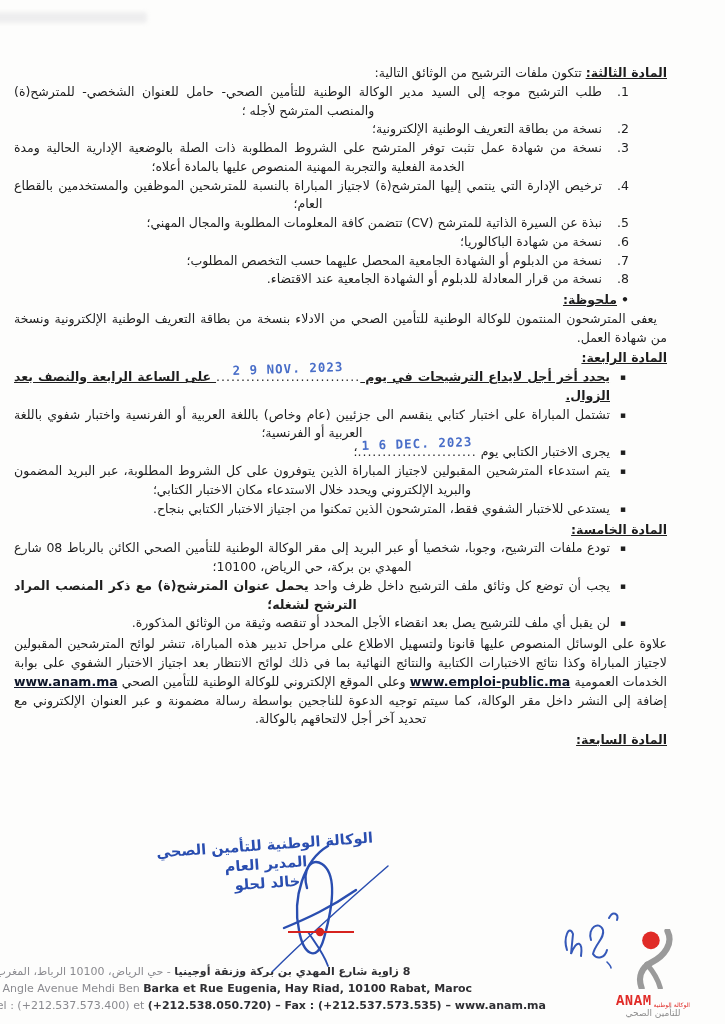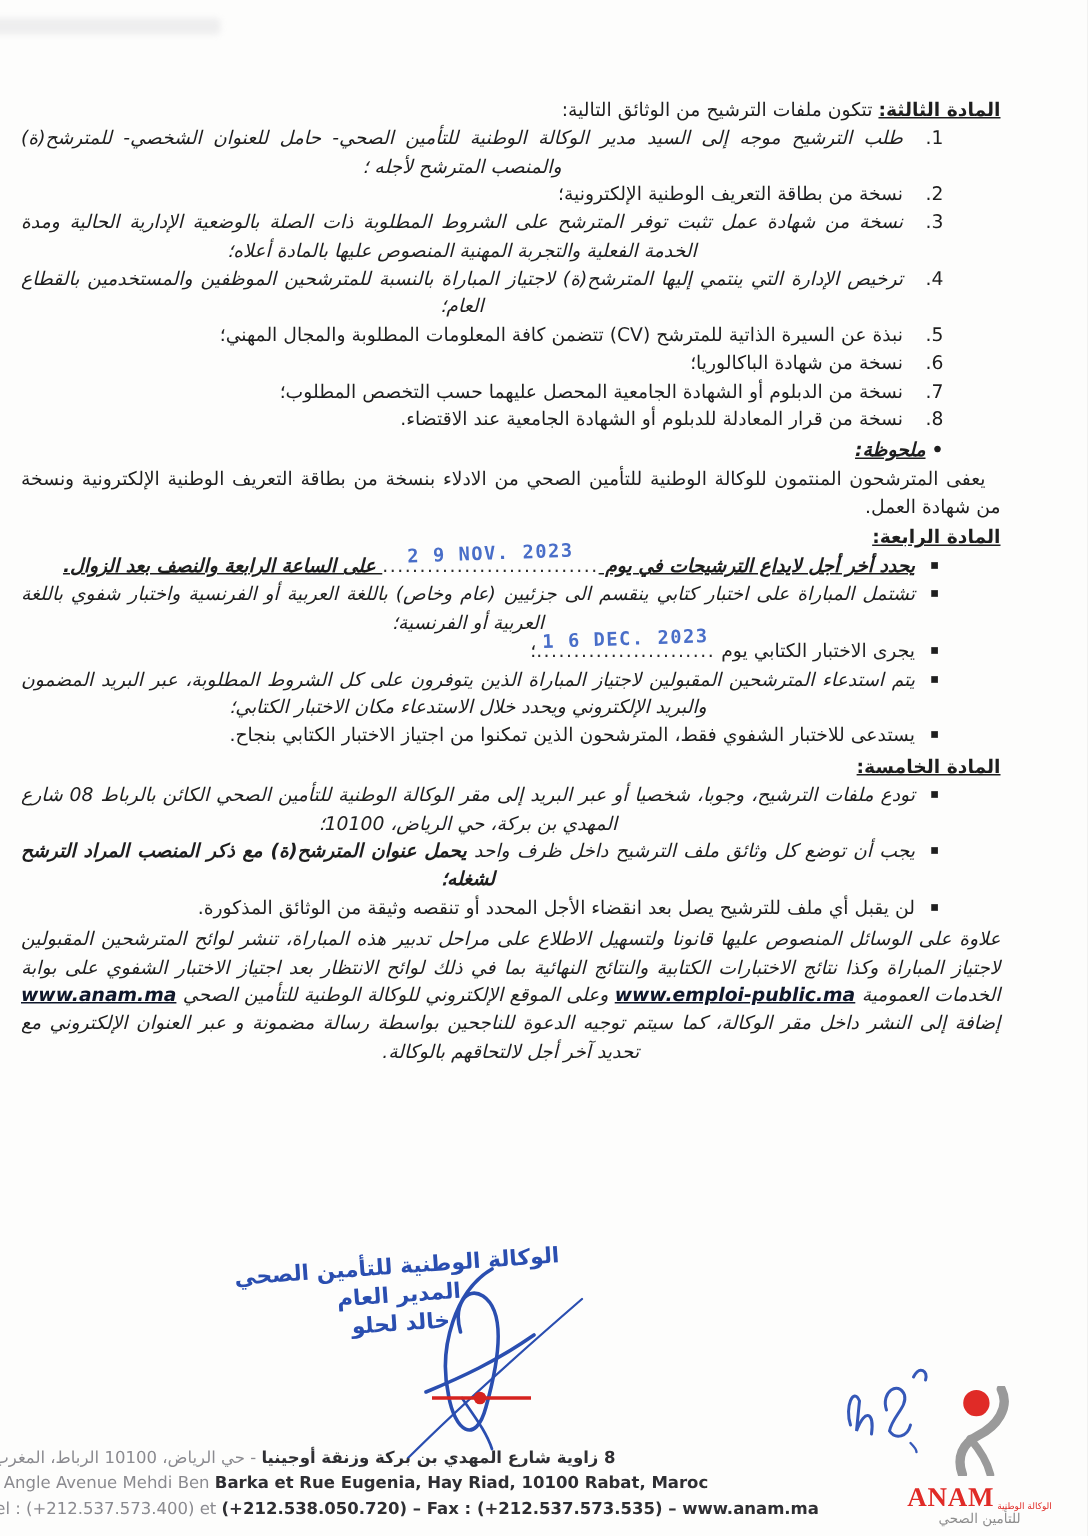--- a/index.html
+++ b/index.html
@@ -8,23 +8,23 @@
   .smudge{position:absolute;top:12px;left:26px;width:165px;height:11px;background:#b9b9c0;
           opacity:.22;filter:blur(2px);border-radius:3px;}
   .content{position:absolute;top:64px;right:58px;left:58px;font-size:12.5px;line-height:1.5;
            text-align:justify;}
   .art-head{font-weight:700;text-decoration:underline;}
   .sec{margin-bottom:2px;}
   .nitem,.bitem{display:flex;gap:7px;margin-right:38px;}
   .nitem .num{flex:0 0 20px;direction:rtl;unicode-bidi:bidi-override;text-align:right;}
   .bitem .marker{flex:0 0 12px;font-size:9px;line-height:19px;text-align:center;}
   .txt{flex:1;text-align:justify;}
-  .tlc{text-align-last:center;font-style:italic;}
+  .tlc{text-align-last:center;}
   .bold{font-weight:700;}
-  .bu{font-weight:700;text-decoration:underline;font-style:italic;}
+  .bu{font-weight:700;text-decoration:underline;}
   .note-line{margin-right:38px;}
   .note-body{text-indent:10px;}
   .leader{position:relative;display:inline-block;}
   .dots{letter-spacing:1px;color:#2a2a2a;}
   .stamp{position:absolute;left:50%;top:-8px;transform:translateX(-50%) rotate(-2deg);
          font-family:"DejaVu Sans Mono",monospace;font-weight:700;font-size:12.5px;
          letter-spacing:1px;white-space:nowrap;opacity:.92;}
   .link{font-weight:700;text-decoration:underline;color:#0f172a;}
   .ltr{direction:ltr;unicode-bidi:isolate;}
   
@@ -32,21 +32,21 @@
   .sig-stamp{position:absolute;left:185px;top:4px;width:250px;text-align:center;
              font-weight:700;line-height:1.3;transform:rotate(-4deg);font-size:14.5px;}
   .sig-svg{position:absolute;left:0;top:0;overflow:visible;}
   
   .footer{position:absolute;left:0;right:0;bottom:10px;text-align:left;font-size:11px;
           line-height:1.55;margin-left:36px;}
   .f-gray{color:#8a8a8f;}
   .f-dark{color:#2f2f33;font-weight:700;}
   .logo{position:absolute;right:22px;bottom:6px;width:100px;text-align:center;}
   .logo-row{display:flex;align-items:flex-end;justify-content:center;gap:2px;direction:ltr;}
-  .logo-anam{font-family:Liberation Serif, serif;font-weight:700;font-size:18px;letter-spacing:.5px;}
+  .logo-anam{font-family:Liberation Mono, monospace;font-weight:700;font-size:14px;letter-spacing:.5px;}
   .logo-ar-top{font-size:6px;line-height:1.1;}
   .logo-ar-bottom{font-size:9px;color:#8d8d8d;margin-top:-1px;}
   .paraph{position:absolute;right:100px;bottom:48px;overflow:visible;}
 </style>
 </head>
 <body>
 
 <div class="page">
   <div class="smudge"></div>
 
@@ -145,20 +145,21 @@
       </div>
     </div>
 
     <div class="sec">
       <div class="txt tlc">
         <span>علاوة على الوسائل المنصوص عليها قانونا ولتسهيل الاطلاع على مراحل تدبير هذه المباراة، تنشر لوائح المترشحين المقبولين لاجتياز المباراة وكذا نتائج الاختبارات الكتابية والنتائج النهائية بما في ذلك لوائح الانتظار بعد اجتياز الاختبار الشفوي على بوابة الخدمات العمومية </span><span class="link ltr">www.emploi-public.ma</span><span> وعلى الموقع الإلكتروني للوكالة الوطنية للتأمين الصحي </span><span class="link ltr">www.anam.ma</span><span> إضافة إلى النشر داخل مقر الوكالة، كما سيتم توجيه الدعوة للناجحين بواسطة رسالة مضمونة و عبر العنوان الإلكتروني مع تحديد آخر أجل لالتحاقهم بالوكالة.</span>
       </div>
     </div>
 
     <div class="sec">
+      <div class="art-head">المادة السابعة:</div>
     </div>
   </div>
 
   <div class="signature">
     <div class="sig-stamp" id="sigStamp" style="color: rgb(42, 78, 176);">
       <div>الوكالة الوطنية للتأمين الصحي</div>
       <div>المدير العام</div>
       <div>خالد لحلو</div>
     </div>
     <svg class="sig-svg" width="725" height="118" viewBox="0 0 725 118">

